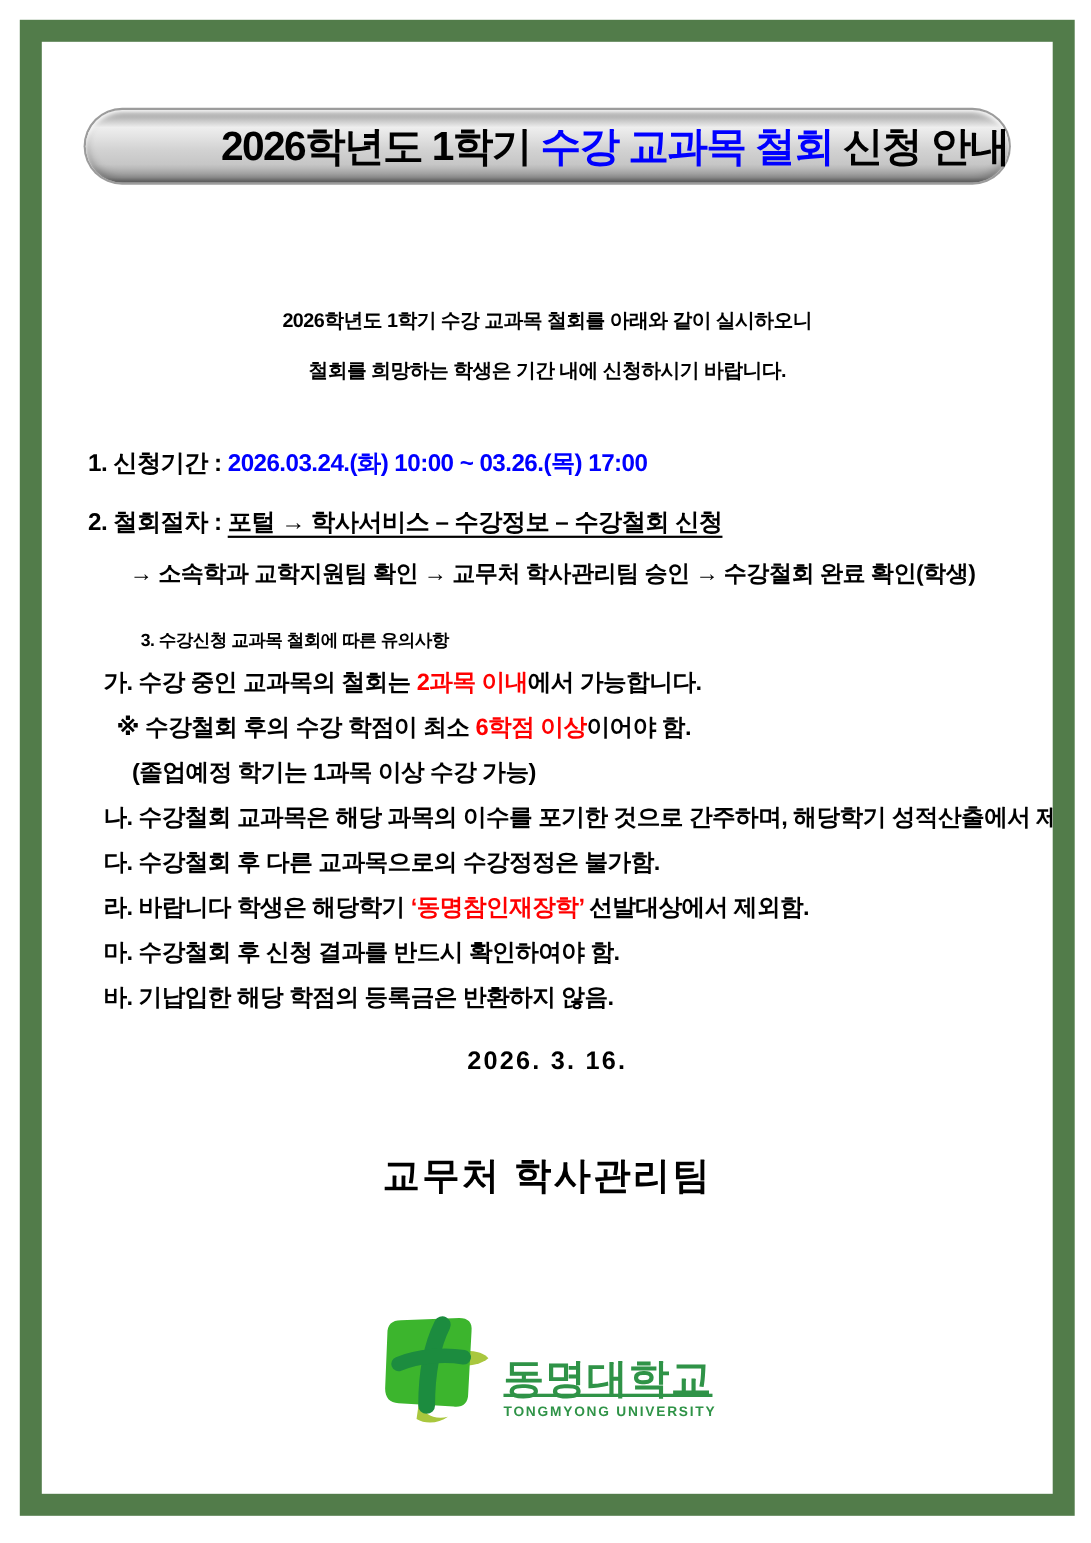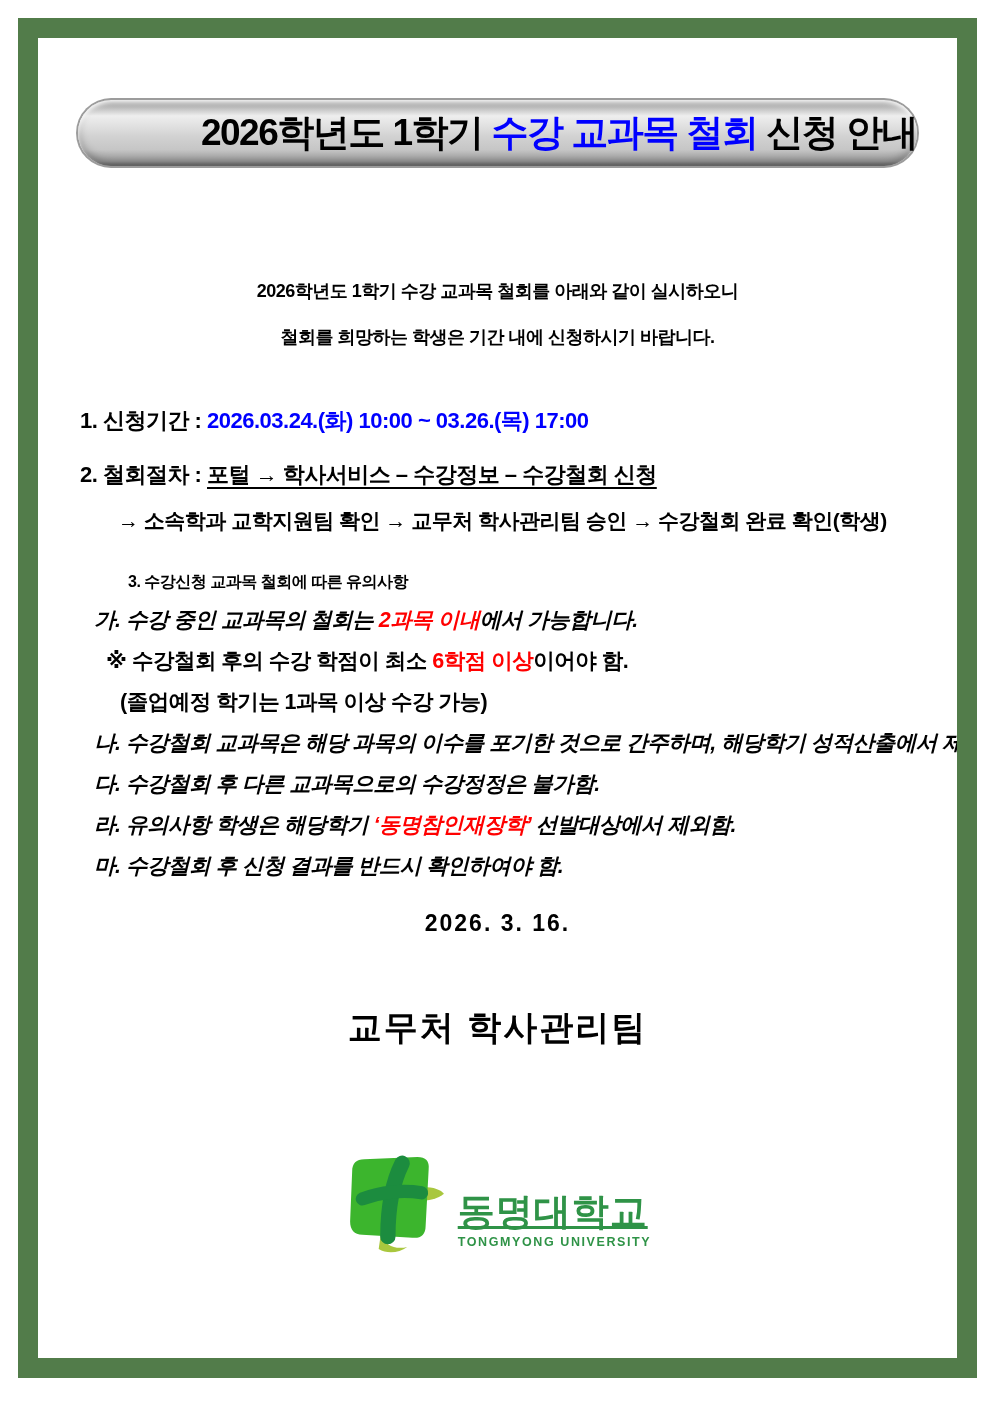--- a/index.html
+++ b/index.html
@@ -48,21 +48,21 @@
   .docbody{padding-left:42px;padding-right:10px;}
   .line{white-space:nowrap;letter-spacing:-0.5px;}
   .item1{margin-top:46px;font-size:22px;}
   .blue{color:var(--highlight-blue);}
   .red{color:var(--highlight-red);}
   .item2{margin-top:24px;font-size:22px;}
   .underlined{text-decoration:underline;text-decoration-thickness:2px;text-underline-offset:5px;}
   .item2-line2{margin-top:17px;padding-left:38px;font-size:21px;}
   .item3{margin-top:37px;font-size:16px;margin-left:48px;}
   .note{margin-top:14px;font-size:21.5px;line-height:27px;}
-  .ind-a{padding-left:14px;font-style:italic;}
+  .ind-a{padding-left:14px;}
   .ind-b{padding-left:26px;}
   .ind-c{padding-left:40px;}
   
   .date{margin-top:30px;text-align:center;font-size:23px;letter-spacing:2px;}
   .signature{margin-top:68px;text-align:center;font-size:34px;letter-spacing:2px;}
   .logo{
     margin-top:100px;display:flex;justify-content:center;align-items:flex-end;gap:12px;
   }
   .logo-mark{width:102px;height:102px;flex:0 0 auto;}
   .logo-text{display:flex;flex-direction:column;align-items:flex-start;padding-bottom:4px;}
@@ -104,23 +104,24 @@
       <div class="line note ind-a">
         <span>가. 수강 중인 교과목의 철회는 </span><span class="red">2과목 이내</span><span>에서 가능합니다.</span>
       </div>
       <div class="line note ind-b">
         <span>※ 수강철회 후의 수강 학점이 최소 </span><span class="red">6학점 이상</span><span>이어야 함.</span>
       </div>
       <div class="line note ind-c">(졸업예정 학기는 1과목 이상 수강 가능)</div>
       <div class="line note ind-a">나. 수강철회 교과목은 해당 과목의 이수를 포기한 것으로 간주하며, 해당학기 성적산출에서 제외함.</div>
       <div class="line note ind-a">다. 수강철회 후 다른 교과목으로의 수강정정은 불가함.</div>
       <div class="line note ind-a">
-        <span>라. 유의사항 학생은 해당학기 </span><span class="red">‘동명참인재장학’</span><span> 선발대상에서 제외함.</span>
+        <span>라. 바랍니다 학생은 해당학기 </span><span class="red">‘동명참인재장학’</span><span> 선발대상에서 제외함.</span>
       </div>
       <div class="line note ind-a">마. 수강철회 후 신청 결과를 반드시 확인하여야 함.</div>
+      <div class="line note ind-a">바. 기납입한 해당 학점의 등록금은 반환하지 않음.</div>
     </div>
 
   </div>
 
   <div class="date">2026.  3.  16.</div>
 
   <div class="signature">교무처  학사관리팀</div>
 
   <div class="logo">
     <svg class="logo-mark" viewBox="0 0 100 100" aria-hidden="true">

